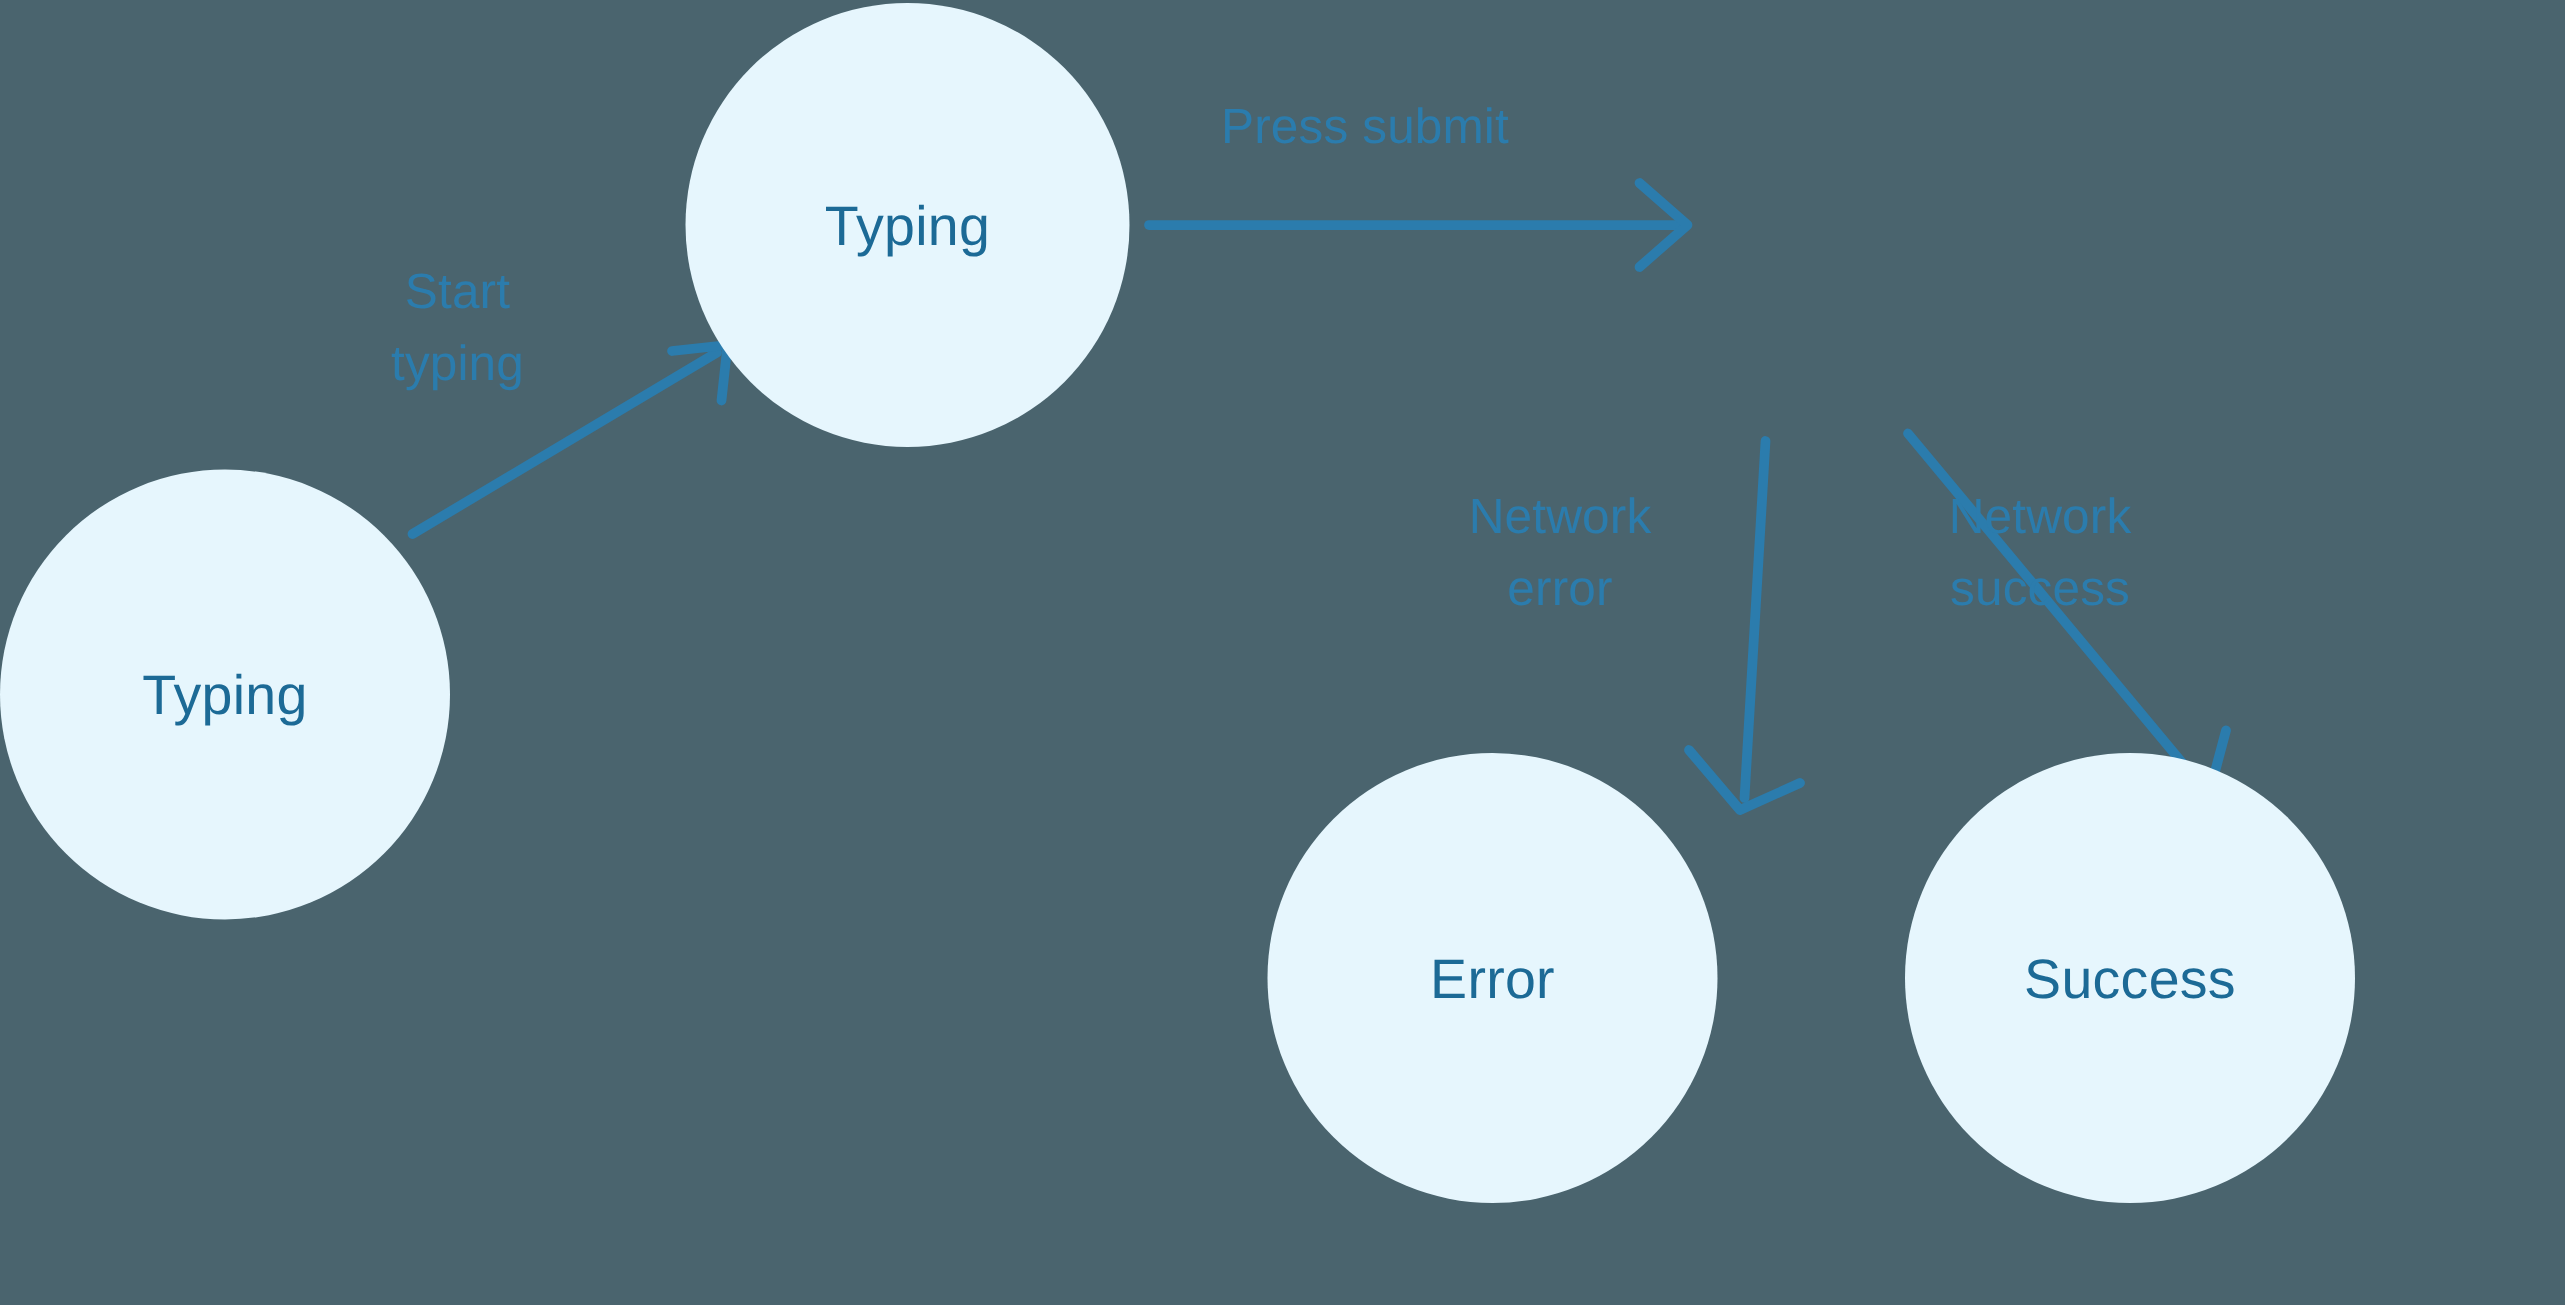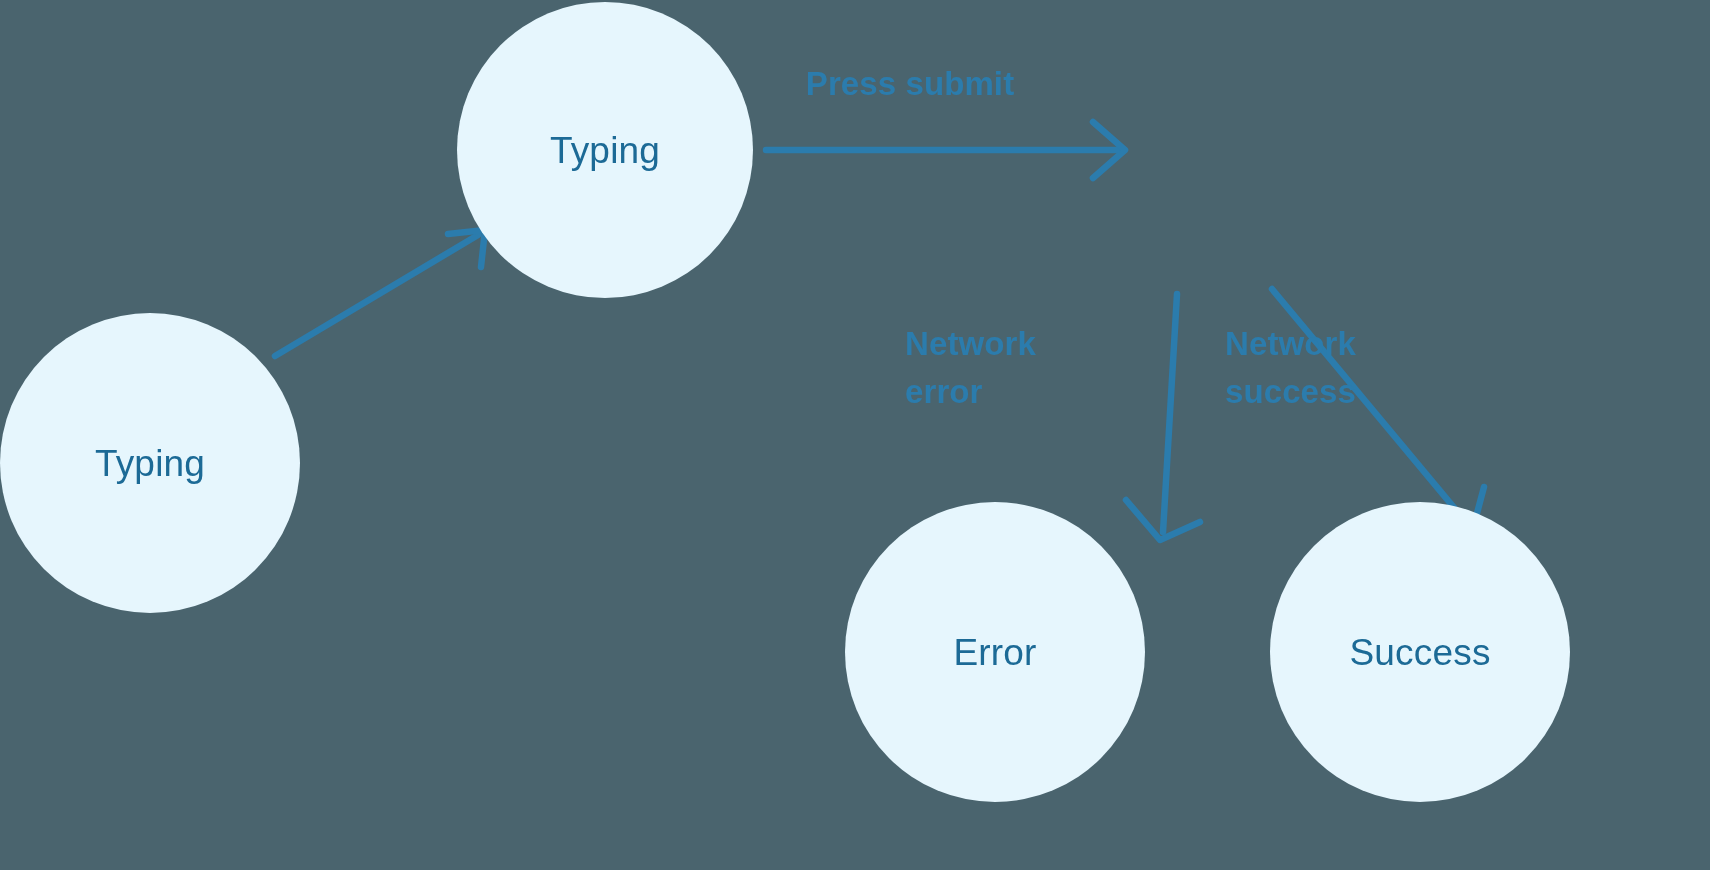--- a/index.html
+++ b/index.html
@@ -46,23 +46,22 @@
   }
   .edge-label {
     position: absolute;
     font-size: 33px;
     color: #2b7cad;
     font-family: "Liberation Sans", sans-serif;
     line-height: 1.45;
     text-align: center;
     white-space: pre-line;
     letter-spacing: 0.1px;
-    font-weight: bold;
   }
-  .edge-label.align-right { text-align: left; }
+  .edge-label.align-right { text-align: center; }
 </style>
 </head>
 <body>
 
 <div id="diagram-root">
 
   <svg class="svg-layer" viewBox="0 0 1710 870" xmlns="http://www.w3.org/2000/svg">
     <defs></defs>
 
     <g>
@@ -96,20 +95,22 @@
 
 
   <div class="state-node" style="left:845px; top:502px; width:300px; height:300px;">
     <span class="state-node-label">Error</span>
   </div>
 
   <div class="state-node" style="left:1270px; top:502px; width:300px; height:300px;">
     <span class="state-node-label">Success</span>
   </div>
 
+  <div class="edge-label" style="left:240px; top:170px; width:130px;">Start
+typing</div>
 
   <div class="edge-label" style="left:780px; top:60px; width:260px;">Press submit</div>
 
   <div class="edge-label align-right" style="left:905px; top:320px; width:270px;">Network
 error</div>
 
   <div class="edge-label align-right" style="left:1225px; top:320px; width:270px;">Network
 success</div>
 
 </div>

